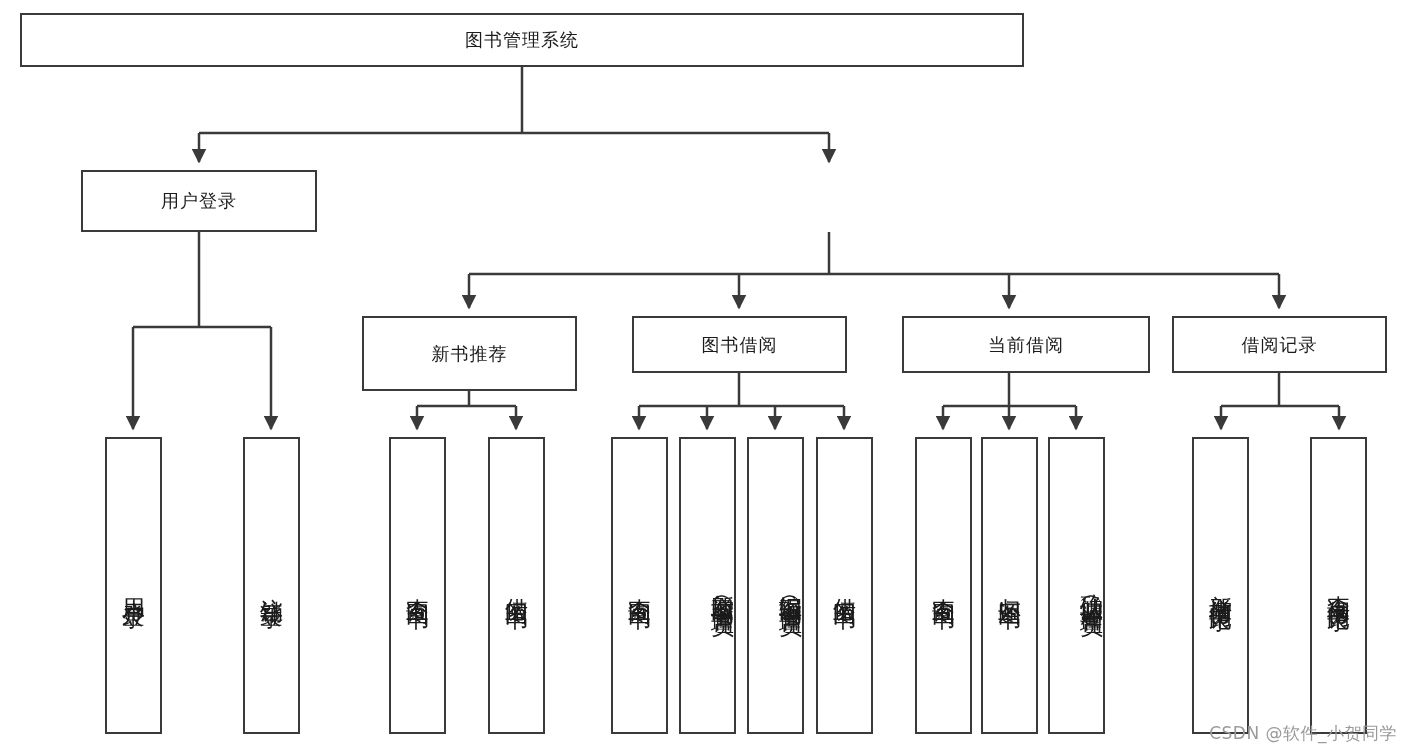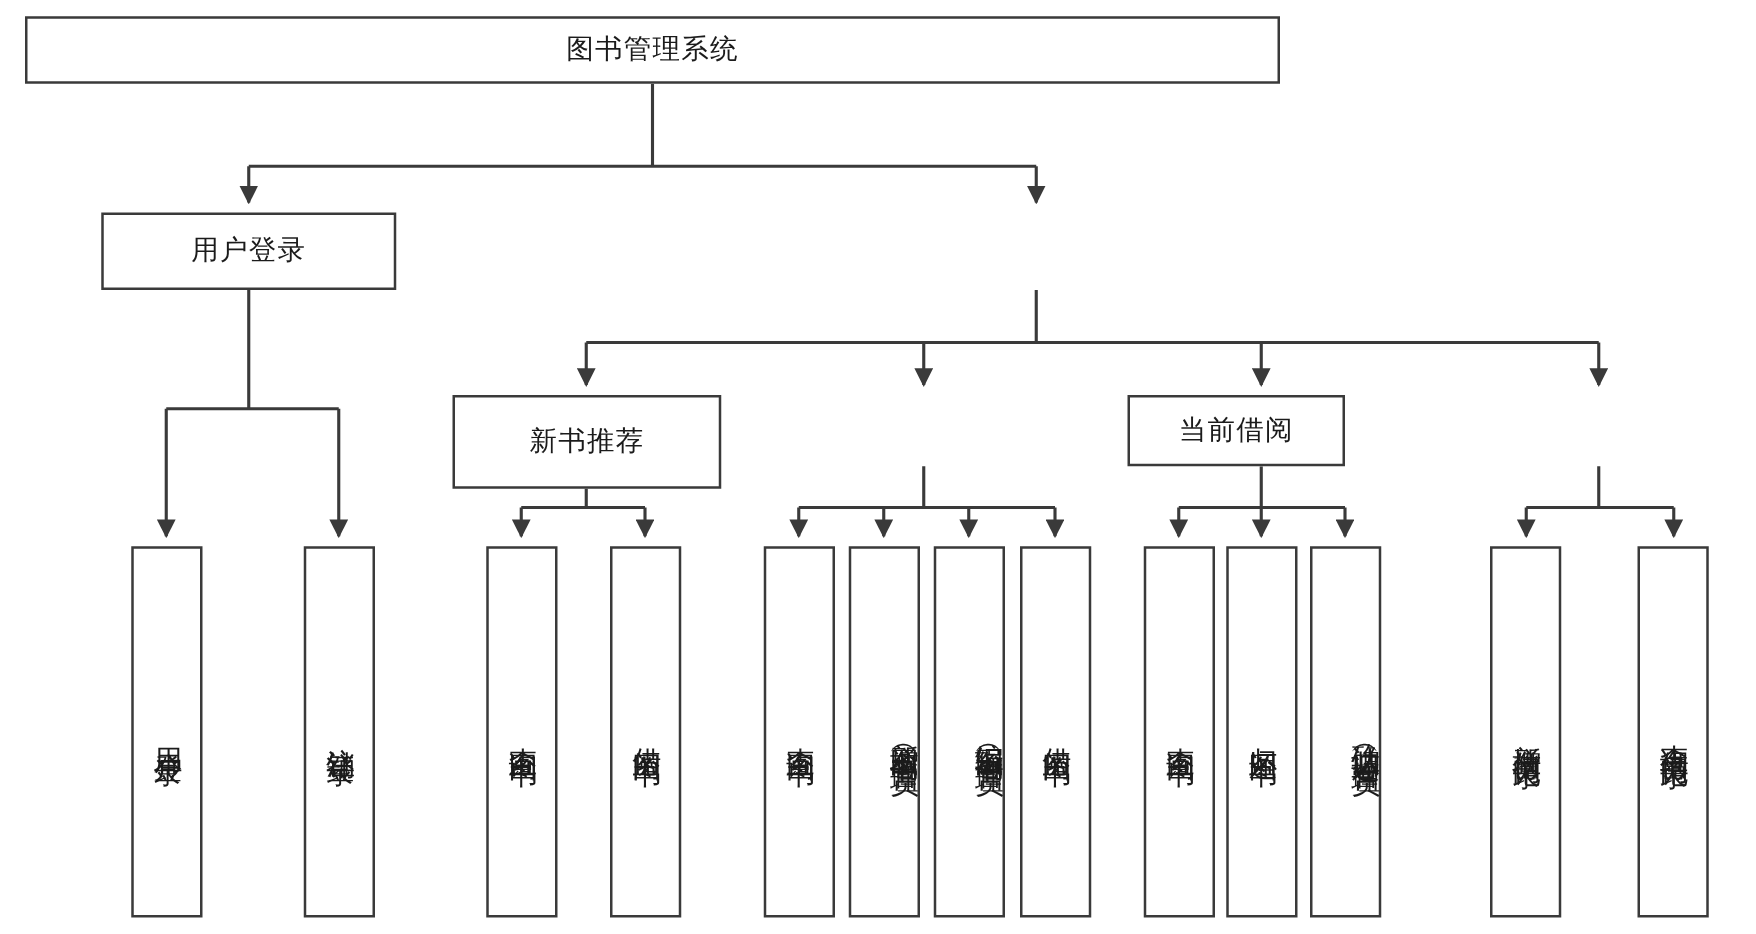--- a/index.html
+++ b/index.html
@@ -28,21 +28,21 @@
     position: absolute;
     box-sizing: border-box;
     border: 2px solid #3a3a3a;
     background: #ffffff;
     display: flex;
     align-items: center;
     justify-content: center;
     color: #1b1b1b;
   }
   .node-h {
-    font-size: 22px;
+    font-size: 18px;
     letter-spacing: 1px;
     line-height: 1;
   }
   .node-v {
     writing-mode: vertical-rl;
     text-orientation: upright;
     font-size: 23px;
     letter-spacing: 3px;
     line-height: 1;
     align-items: flex-start;
@@ -121,22 +121,28 @@
     <span>图书管理系统</span>
   </div>
 
   <div class="node-box node-h" style="left:81px; top:170px; width:236px; height:62px;">
     <span>用户登录</span>
   </div>
 
   <div class="node-box node-h" style="left:362px; top:316px; width:215px; height:75px;">
     <span>新书推荐</span>
   </div>
-  <div class="node-box node-h" style="left:902px; top:316px; width:174px; height:57px;">
+  <div class="node-box node-h" style="left:632px; top:316px; width:215px; height:57px;">
+    <span>图书借阅</span>
+  </div>
+  <div class="node-box node-h" style="left:902px; top:316px; width:248px; height:57px;">
     <span>当前借阅</span>
+  </div>
+  <div class="node-box node-h" style="left:1172px; top:316px; width:215px; height:57px;">
+    <span>借阅记录</span>
   </div>
 
   <div class="node-box node-v center-v" style="left:105px; top:437px; width:57px; height:297px;">
     <span>用户登录</span>
   </div>
   <div class="node-box node-v center-v" style="left:243px; top:437px; width:57px; height:297px;">
     <span>注销登录</span>
   </div>
 
   <div class="node-box node-v center-v" style="left:389px; top:437px; width:57px; height:297px;">
@@ -169,14 +175,15 @@
     <span>确认归还（管理员）</span>
   </div>
 
   <div class="node-box node-v center-v" style="left:1192px; top:437px; width:57px; height:297px;">
     <span>新增借阅记录</span>
   </div>
   <div class="node-box node-v center-v" style="left:1310px; top:437px; width:57px; height:297px;">
     <span>查询借阅记录</span>
   </div>
 
+  <div class="watermark">CSDN @软件_小贺同学</div>
 
 </div>
 
 </body></html>

